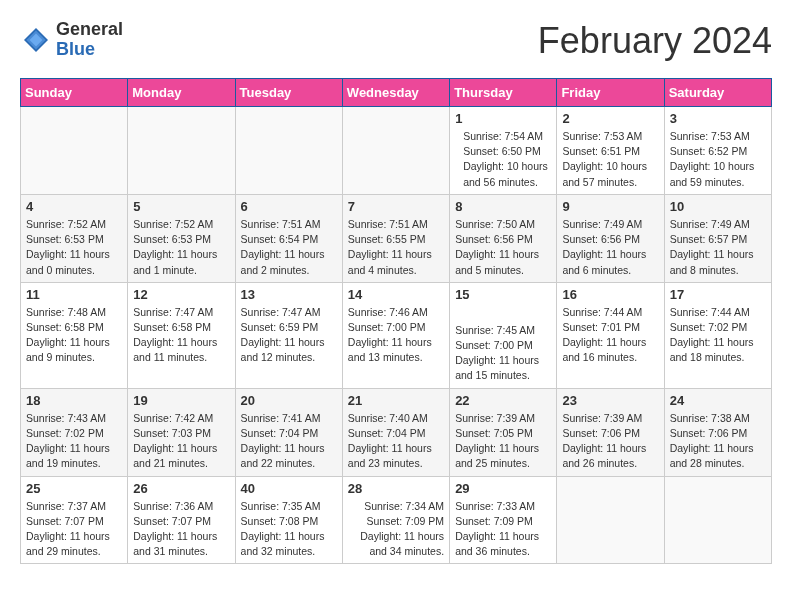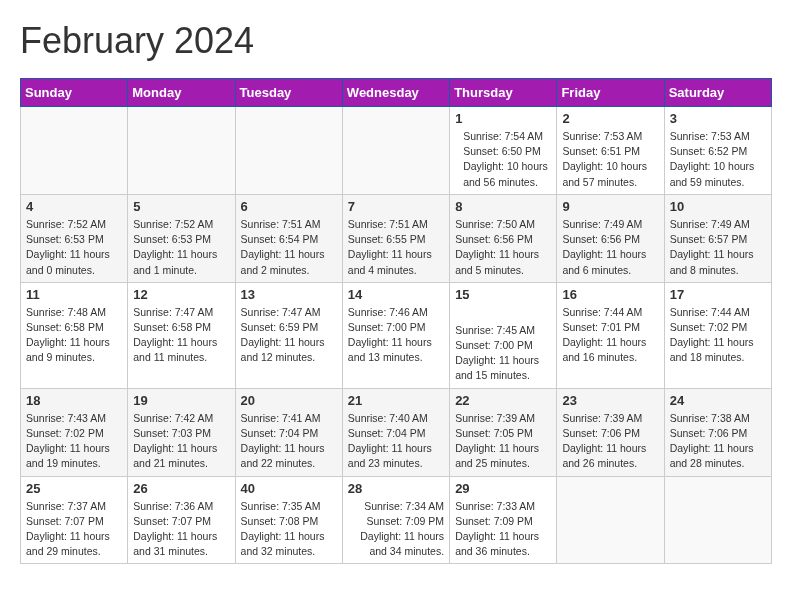--- a/index.html
+++ b/index.html
@@ -51,21 +51,21 @@
     .location {
       font-size: 18px;
       color: #555;
     }
     .calendar {
       width: 100%;
       border-collapse: collapse;
       border: 1px solid #ccc;
     }
     .calendar th {
-      background: #a21caf;
+      background: #ec4899;
       color: #fff;
       padding: 6px 4px;
       font-size: 13px;
       text-align: left;
       border: 1px solid #1a5aa0;
     }
     .calendar td {
       border: 1px solid #ccc;
       vertical-align: top;
       padding: 4px 5px;
@@ -93,20 +93,31 @@
     .day-info {
       font-size: 10.5px;
       line-height: 1.45;
       color: #333;
     }
   </style>
 </head>
 <body>
 
 <div class="header">
+  <div class="logo">
+    <svg class="logo-icon" viewBox="0 0 40 40">
+      <polygon points="20,5 35,20 20,35 5,20" fill="#2a6bb5"></polygon>
+      <polygon points="20,8 32,20 20,32 8,20" fill="#4a8bd5"></polygon>
+      <polygon points="20,12 28,20 20,28 12,20" fill="#6aaaf0"></polygon>
+    </svg>
+    <div class="logo-text">
+      <span class="logo-general">General</span>
+      <span class="logo-blue">Blue</span>
+    </div>
+  </div>
   <div class="title-section">
     <div class="month-title">February 2024</div>
   </div>
 </div>
 
 <table class="calendar">
   <thead>
     <tr>
     <th>Sunday</th>
         <th>Monday</th>

